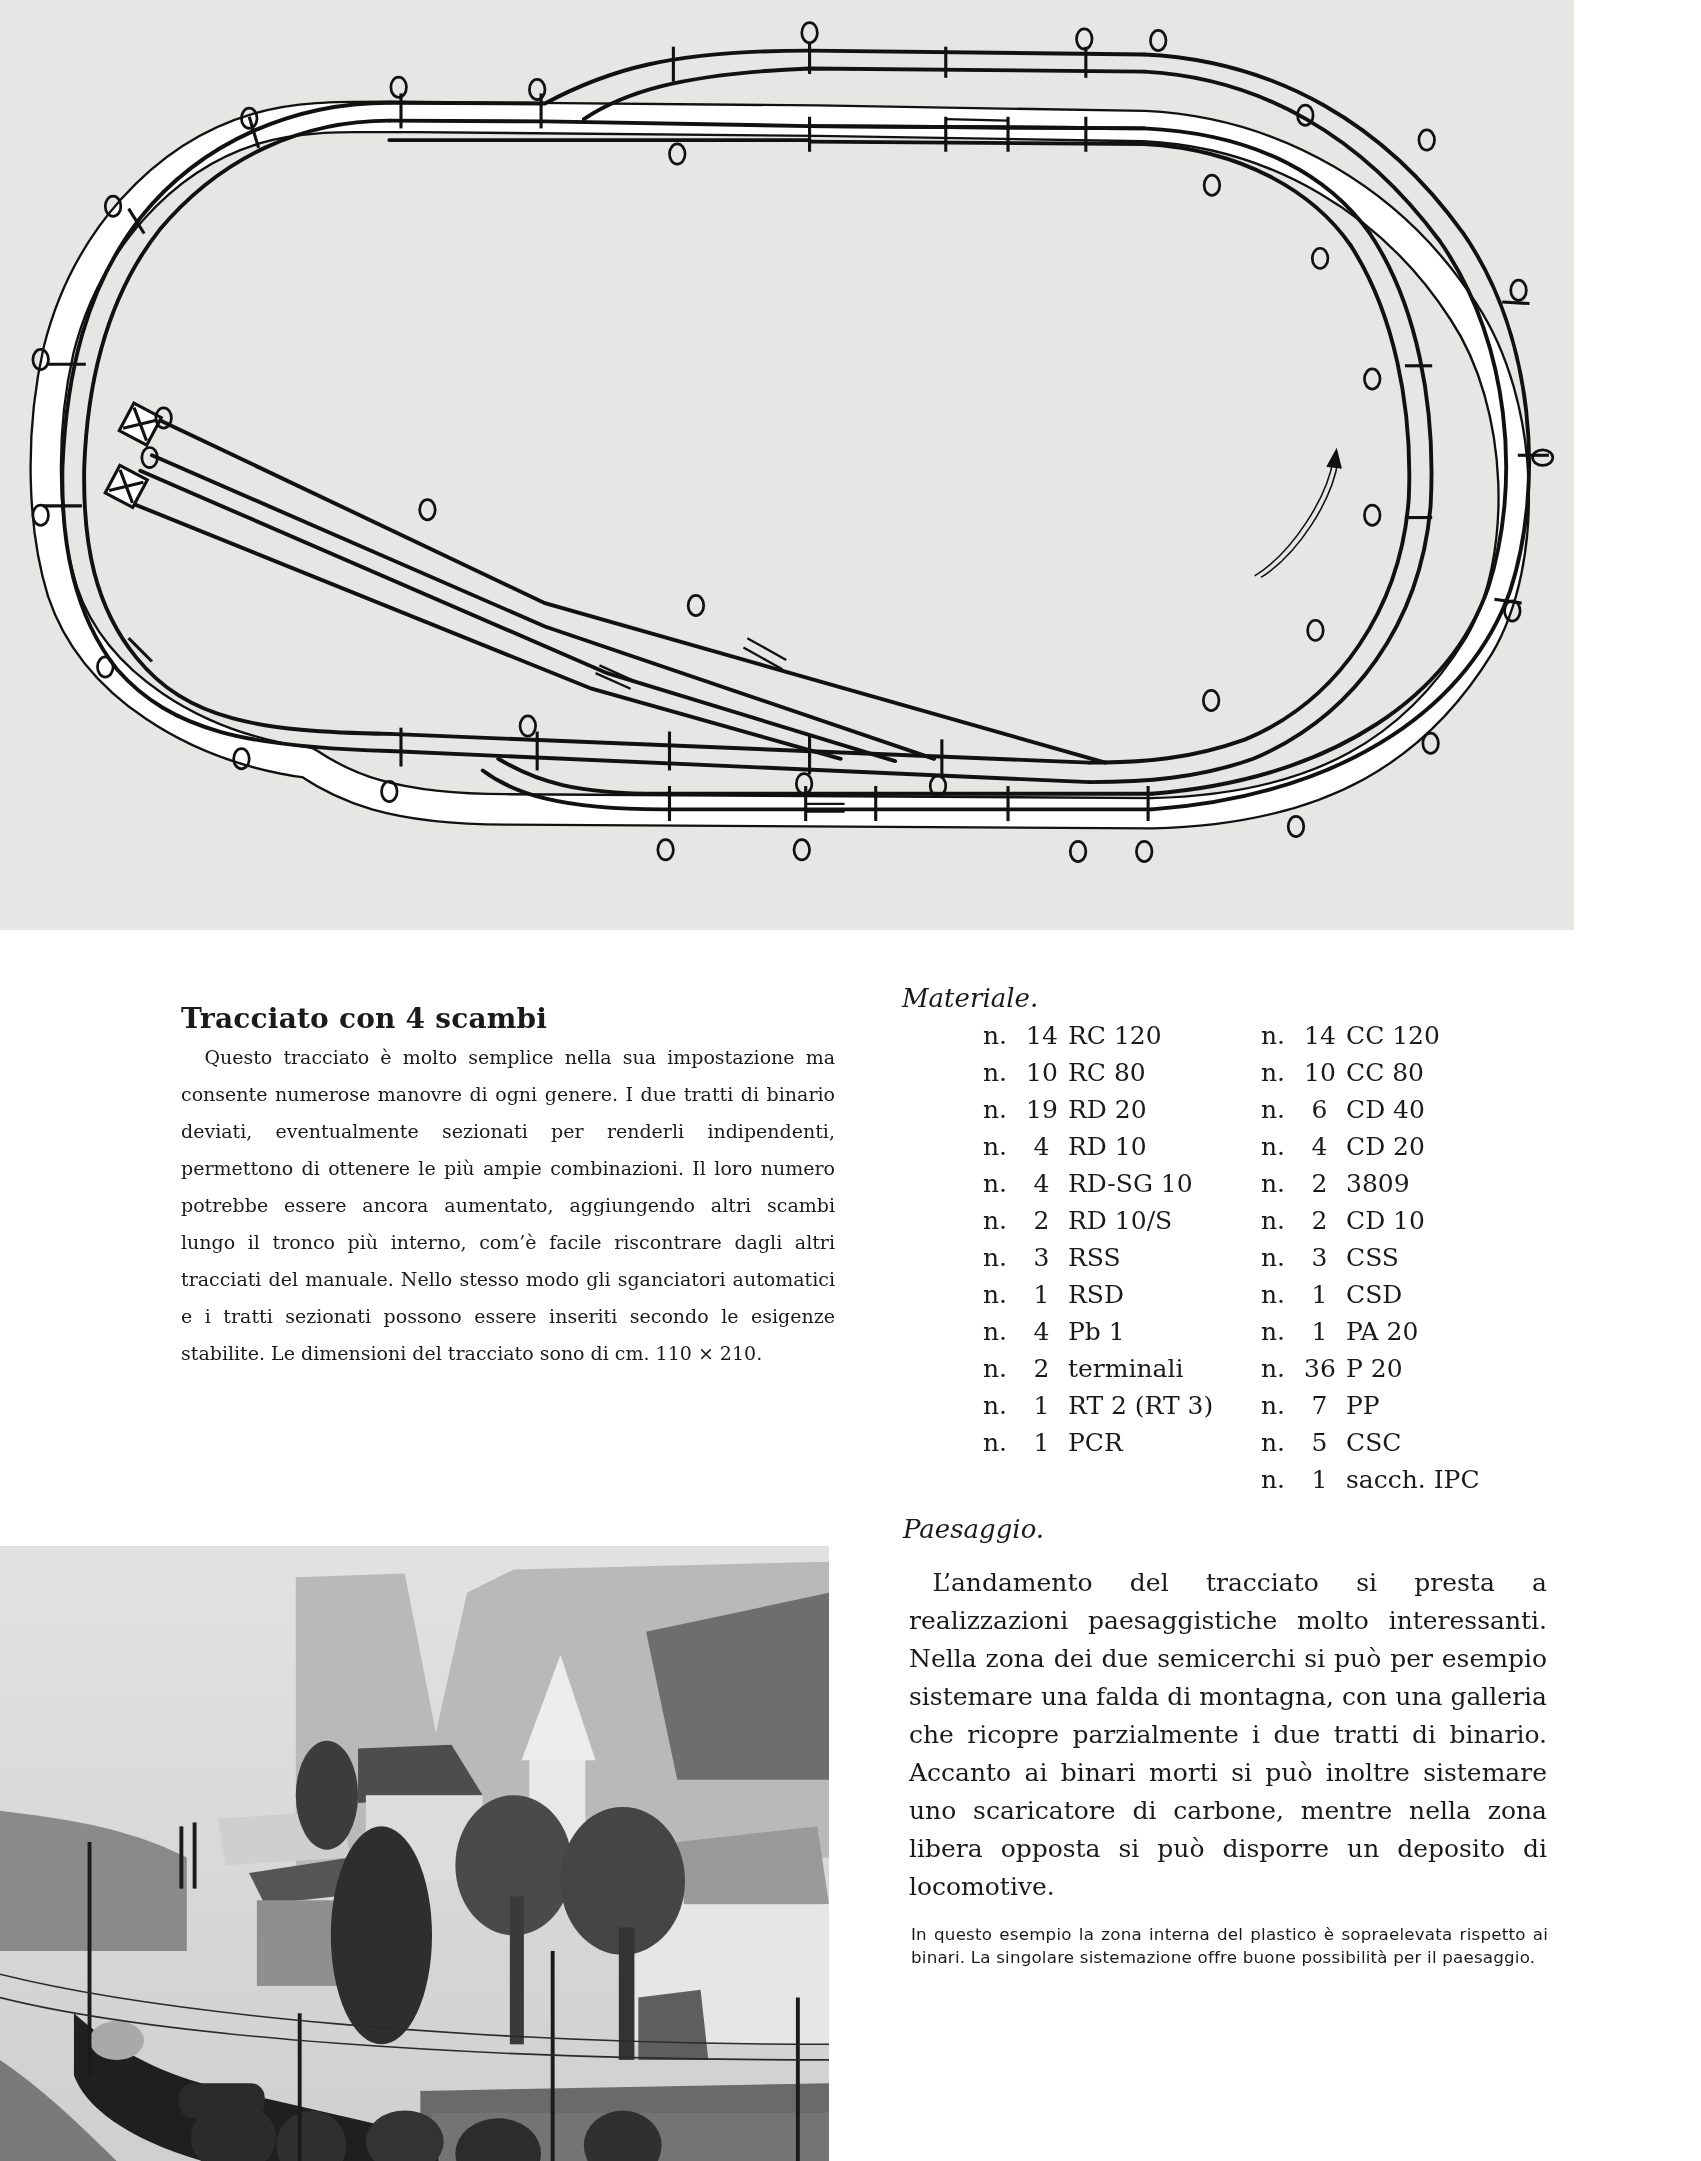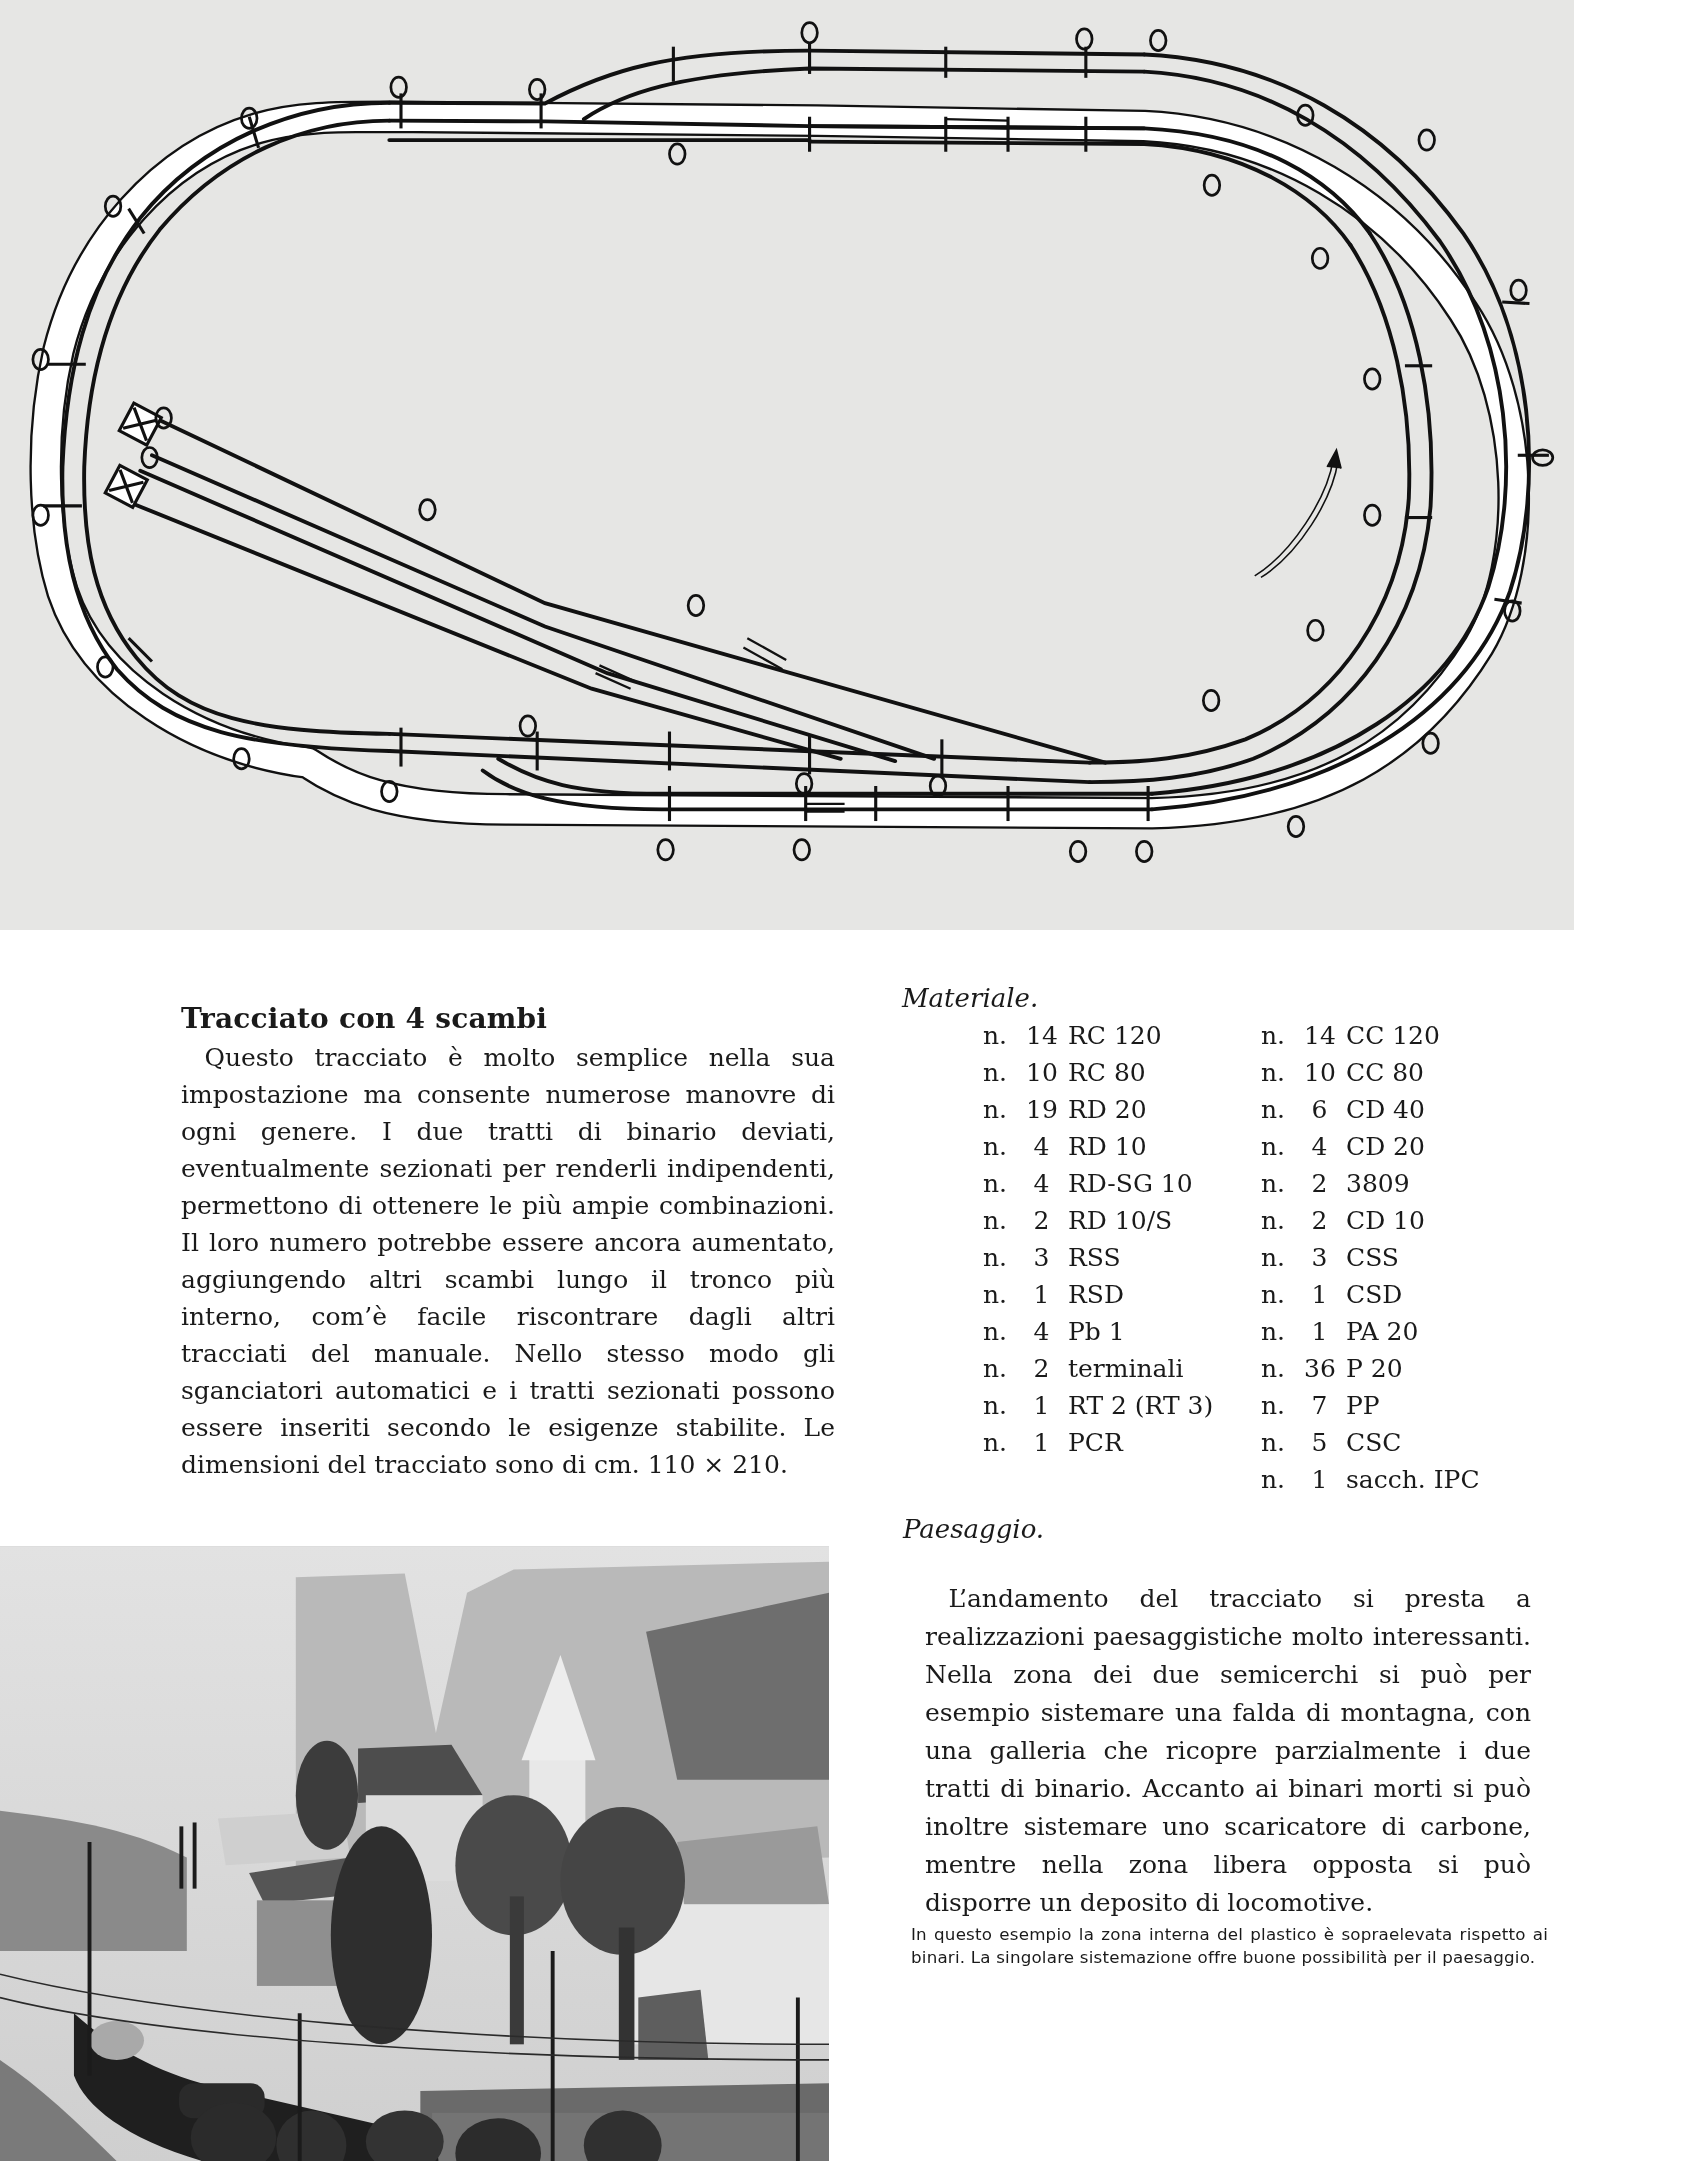--- a/index.html
+++ b/index.html
@@ -1,29 +1,29 @@
 <!DOCTYPE html>
 <html style="font-size:12.5px"><head>
 <meta charset="utf-8">
 <style>
   html, body { margin: 0; padding: 0; background: #ffffff; }
   body { width: 1701px; height: 2161px; position: relative; overflow: hidden; color: #1a1a1a; }
   .diagram-panel { position: absolute; left: 0; top: 0; width: 1574px; height: 930px; background: #e6e6e4; }
   .diagram-panel svg { position: absolute; left: 0; top: 0; }
   .serif { font-family: "DejaVu Serif", "Liberation Serif", serif; }
   .heading { position: absolute; left: 181px; top: 983px; font-size: 28px; font-weight: bold; letter-spacing: 0.2px; margin-top: 19px; }
-  .intro { position: absolute; left: 181px; top: 1039px; width: 654px; font-size: 25px; line-height: 37px; text-align: justify; }
+  .intro { position: absolute; left: 181px; top: 1039px; width: 654px; font-size: 19px; line-height: 37px; text-align: justify; }
   .intro p { margin: 0; text-indent: 23.4px; }
   .section-label { position: absolute; font-style: italic; font-size: 26px; }
   .mat-list { position: absolute; font-size: 25px; line-height: 37px; }
   .mat-row { display: flex; height: 37px; white-space: nowrap; }
   .mat-n { width: 43px; }
   .mat-qty { width: 31px; text-align: center; padding-right: 11px; }
   .landscape { position: absolute; left: 909px; top: 1564px; width: 638px; font-size: 25px; line-height: 38px; text-align: justify; }
-  .landscape p { margin: 16px; text-indent: 23.4px; }
+  .landscape p { margin: 0; text-indent: 23.4px; }
   .caption { position: absolute; left: 911px; top: 1923px; width: 637px; font-family: "DejaVu Sans", "Liberation Sans", sans-serif; font-size: 16.7px; line-height: 22.6px; text-align: justify; letter-spacing: 0.2px; }
   .photo { position: absolute; left: 0; top: 1546px; width: 829px; height: 616px; overflow: hidden; background: #bdbdbd; }
   .photo svg { position: absolute; left: 0; top: 0; }
 </style>
 </head>
 <body>
 
 <div class="diagram-panel">
   <svg width="1574" height="930" viewBox="0 0 2022 1195">
     <g fill="none" stroke-linecap="round" stroke-linejoin="round">

